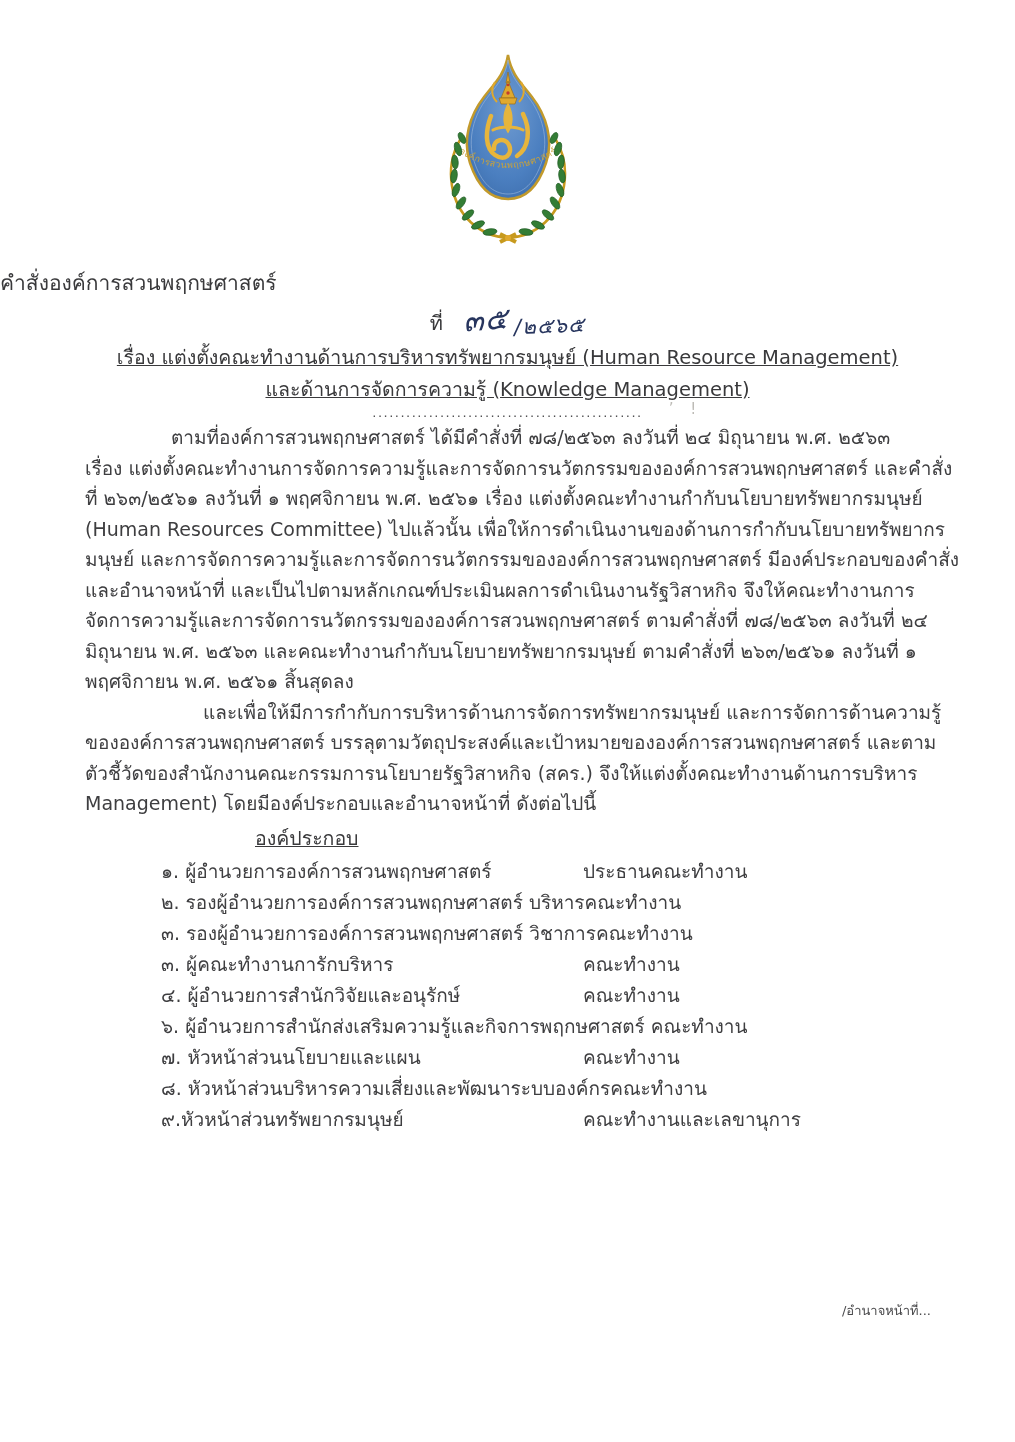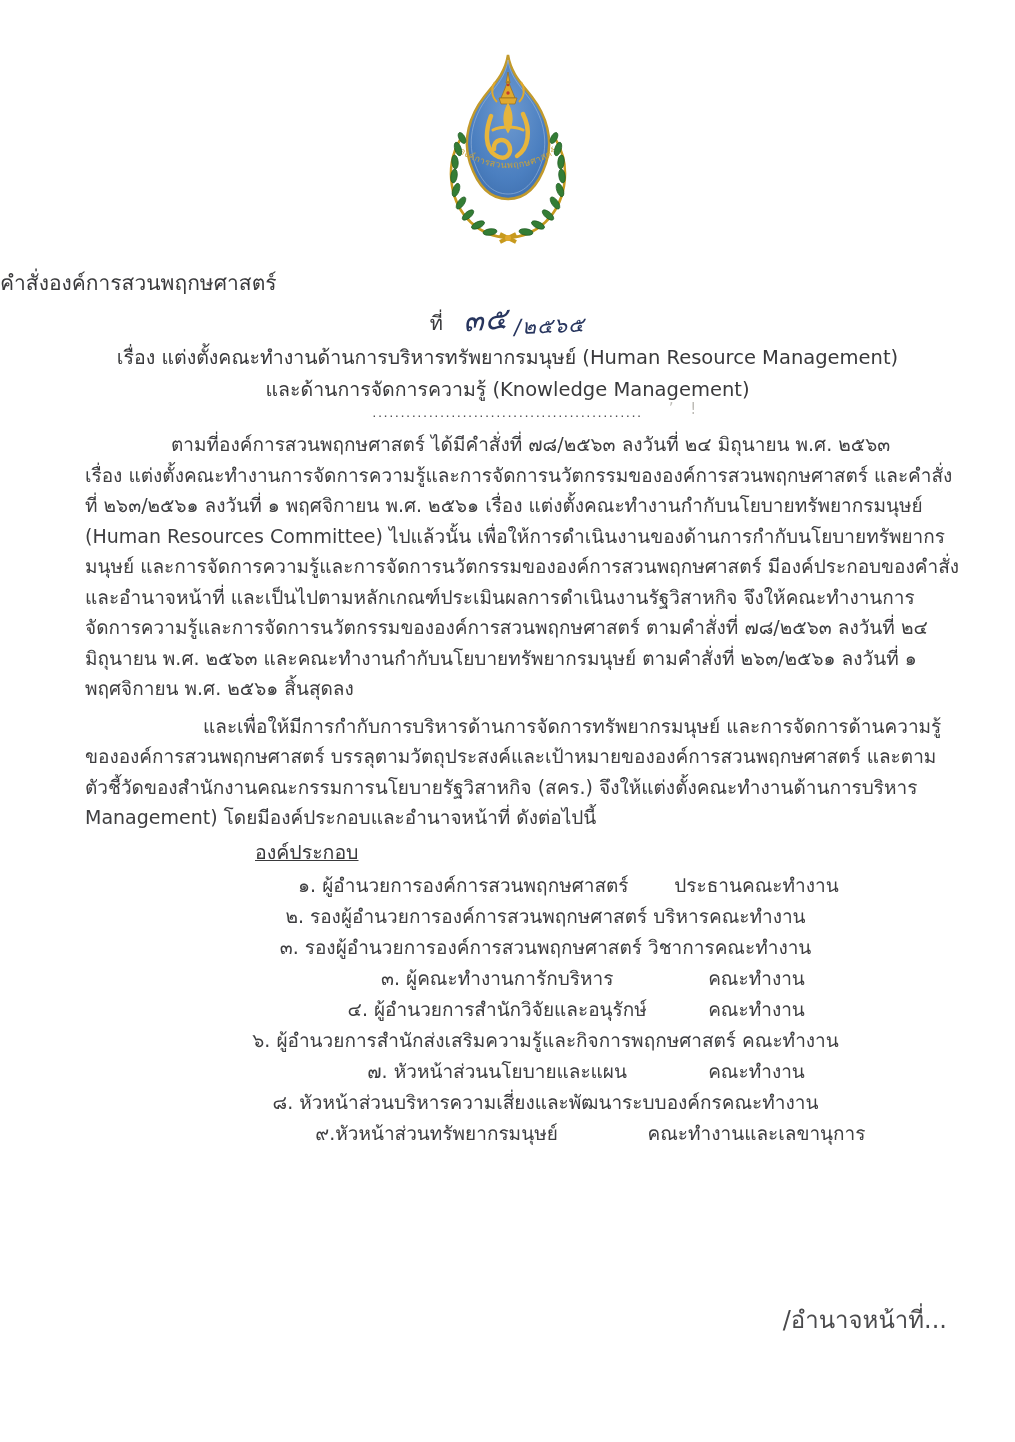--- a/index.html
+++ b/index.html
@@ -9,33 +9,33 @@
     color:#3e3e40;font-size:19px;
   }
   .page{position:relative;width:1015px;height:1442px;}
   .logo-wrap{width:150px;margin:52px auto 0;display:block;}
   .content{padding:0 85px;}
   .doc-title{font-size:21px;line-height:30px;margin-top:16px;color:#39393b;}
   .doc-number{text-align:center;height:44px;line-height:44px;color:#39393b;}
   .doc-number .prefix{font-size:20px;margin-right:14px;}
   .hand-no{display:inline-block;font-size:30px;font-style:italic;color:#27355e;transform:rotate(-4deg);letter-spacing:1px;}
   .hand-year{display:inline-block;font-size:21px;font-style:italic;color:#27355e;transform:translateY(3px) rotate(-2deg);letter-spacing:1px;}
-  .subject{text-align:center;font-size:19.5px;line-height:32px;color:#39393b;}
+  .subject{text-align:center;font-size:19.5px;line-height:32px;color:#39393b;text-decoration:underline;}
   .divider{text-align:center;font-size:13px;letter-spacing:1.5px;color:#4f4f51;height:16px;line-height:14px;position:relative;}
   .stray{position:absolute;margin-left:26px;color:#bdbbb6;font-size:15px;letter-spacing:6px;transform:translateY(-4px);display:inline-block;}
-  .para{margin-top:7px;}
+  .para{}
   .para .line{white-space:nowrap;height:30.5px;line-height:30.5px;}
   .para1 .line:first-child{padding-left:86px;}
   .para2 .line:first-child{padding-left:118px;}
   .comp-heading{margin:5px 0 0 170px;height:30px;line-height:30px;font-weight:normal;text-decoration:underline;font-size:19.5px;color:#39393b;}
-  .comp-list{margin-left:76px;margin-top:2px;text-align:center;}
+  .comp-list{margin-left:76px;margin-top:2px;}
   .crow{white-space:nowrap;height:31px;line-height:31px;}
   .cleft{display:inline-block;min-width:422px;white-space:pre;}
   .cno{white-space:pre;}
-  .footer-note{position:absolute;top:1248px;right:68px;font-size:24px;color:#4a4a4c;text-align:center;}
+  .footer-note{position:absolute;top:1248px;right:84px;font-size:13px;color:#4a4a4c;text-align:center;}
 </style>
 </head>
 <body>
 
 <div class="page">
 
   <div class="logo-wrap">
     <svg width="150" height="196" viewBox="0 0 150 196">
       <defs>
         <radialGradient id="dropGrad" cx="50%" cy="40%" r="70%">

